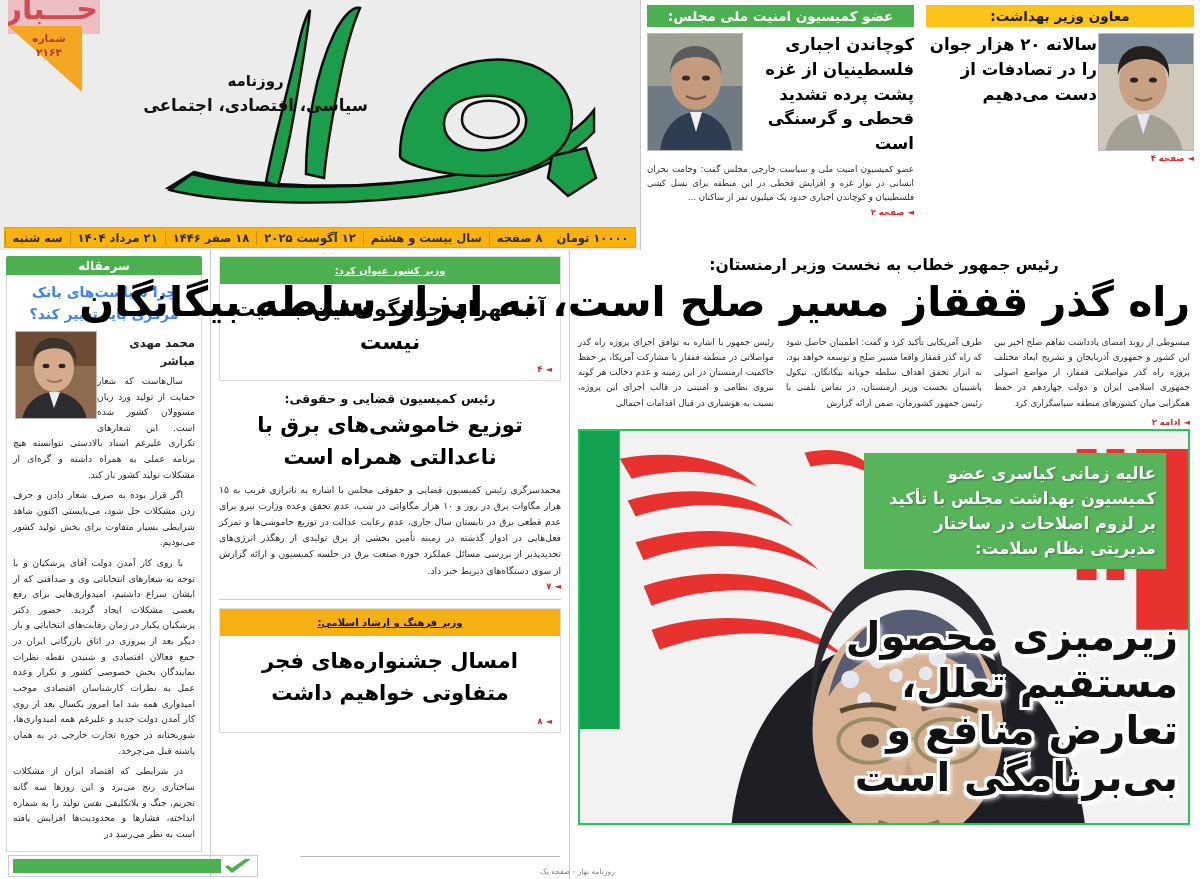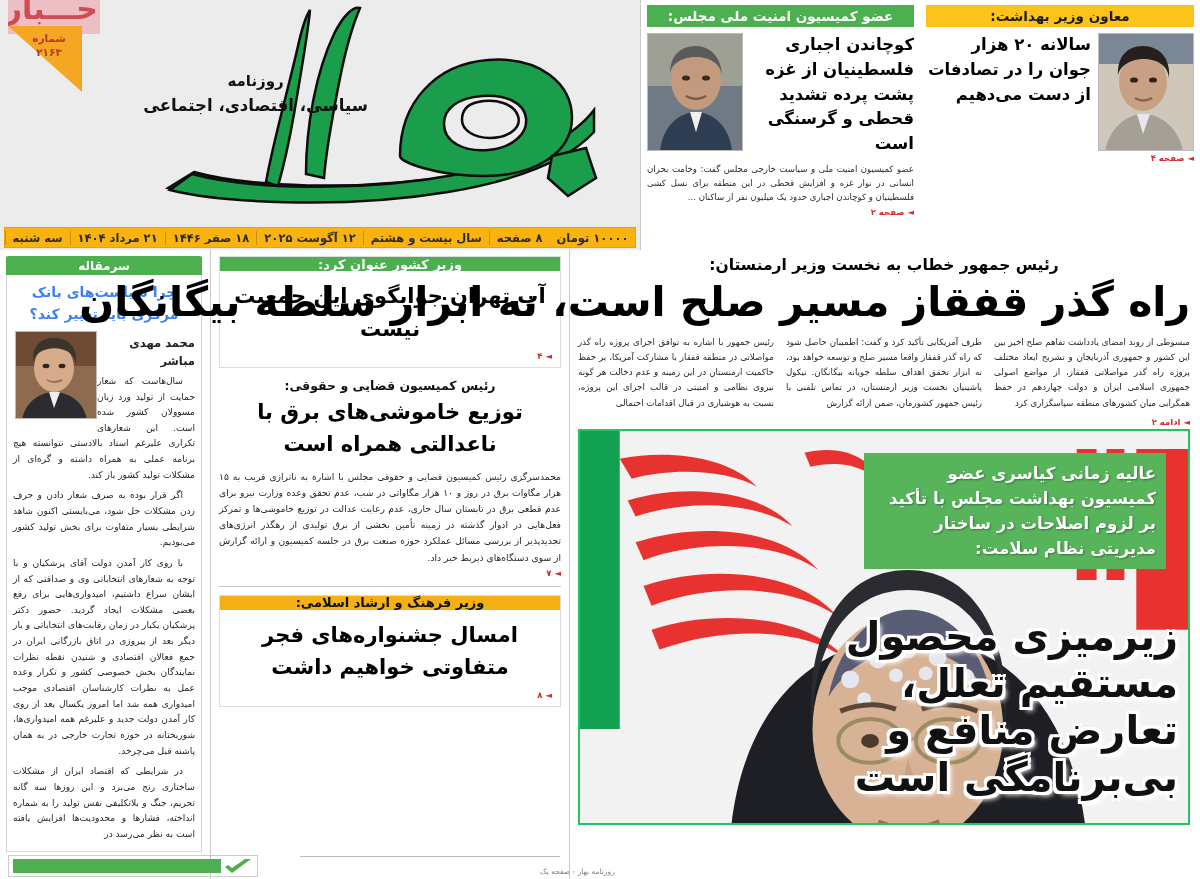--- a/index.html
+++ b/index.html
@@ -67,21 +67,21 @@
 
   
   .teaser { width: 280px; height: 250px; padding: 5px 6px 0 6px; position: relative; }
   .teaser.mid { width: 280px; border-left: 1px solid #c9c9c9; }
   .tz-head {
     height: 22px; display: flex; align-items: center; justify-content: center;
     font-size: 13.5px; font-weight: bold; color: #1c1c1c; margin-bottom: 6px;
   }
   .tz-head.amber { background: #FCC31B; }
   .tz-head.green { background: #4CAF50; color: #fff; }
-  .tz-body { display: flex; flex-direction: row-reverse; gap: 7px; }
+  .tz-body { display: flex; flex-direction: row-reverse; gap: 1px; }
   .tz-photo { width: 96px; height: 118px; flex: 0 0 96px; border: 1px solid #bbb; overflow: hidden; position: relative; }
   .tz-title { flex: 1; font-size: 16.5px; font-weight: bold; line-height: 1.5; text-align: right; color: #000; }
   .tz-lead {
     margin-top: 6px; font-size: 8.6px; line-height: 1.62; color: #2a2a2a;
     text-align: justify; text-justify: inter-word;
   }
   .pageref { font-size: 8.5px; color: #cf2c2c; font-weight: bold; margin-top: 2px; }
   .pageref .tri { color: #d32f2f; }
 
   
@@ -97,21 +97,21 @@
   .edit-card { border: 1px solid #d5d5d5; border-top: none; padding: 7px 6px 4px 6px; }
   .edit-title { font-size: 14px; font-weight: bold; line-height: 1.55; text-align: center; color: #3b82f6; }
   .edit-author { font-size: 11.5px; font-weight: bold; color: #222; line-height: 1.5; margin-top: 10px; text-align: right; width: 96px; }
   .edit-photo { float: left; width: 82px; height: 88px; margin: 6px 0 4px 2px; border: 1px solid #bbb; overflow: hidden; position: relative; }
   .edit-body { font-size: 9.1px; line-height: 1.72; text-align: justify; color: #1f1f1f; margin-top: 4px; }
   .edit-body p { margin: 0 0 5px 0; text-indent: 12px; }
 
   
   .col-mid { width: 360px; padding: 6px 8px 0 8px; border-right: 1px solid #c9c9c9; border-left: 1px solid #c9c9c9; }
   .mcard { border: 1px solid #ddd; padding: 0 0 6px 0; margin-bottom: 10px; }
-  .mcard-head { height: 14px; display: flex; align-items: center; justify-content: center; font-size: 13px; font-weight: bold; }
+  .mcard-head { height: 27px; display: flex; align-items: center; justify-content: center; font-size: 10px; font-weight: bold; text-decoration: underline; }
   .mcard-head.green { background: #4CAF50; color: #fff; }
   .mcard-head.amber { background: #F5B014; color: #111; }
   .mcard-title { font-size: 21px; font-weight: bold; line-height: 1.55; text-align: center; padding: 9px 8px 2px 8px; color: #000; }
   .mcard-foot { padding: 2px 8px 0 8px; }
   .sect { margin-bottom: 8px; }
   .sect-kick { font-size: 12.5px; font-weight: bold; text-align: center; color: #111; margin: 8px 0 4px 0; }
   .sect-title { font-size: 21px; font-weight: bold; line-height: 1.5; text-align: center; color: #000; }
   .sect-body { font-size: 9.2px; line-height: 1.75; text-align: justify; color: #1f1f1f; margin-top: 9px; }
   .hr-thin { border: 0; border-top: 1px solid #c9c9c9; margin: 8px 0; }
 

